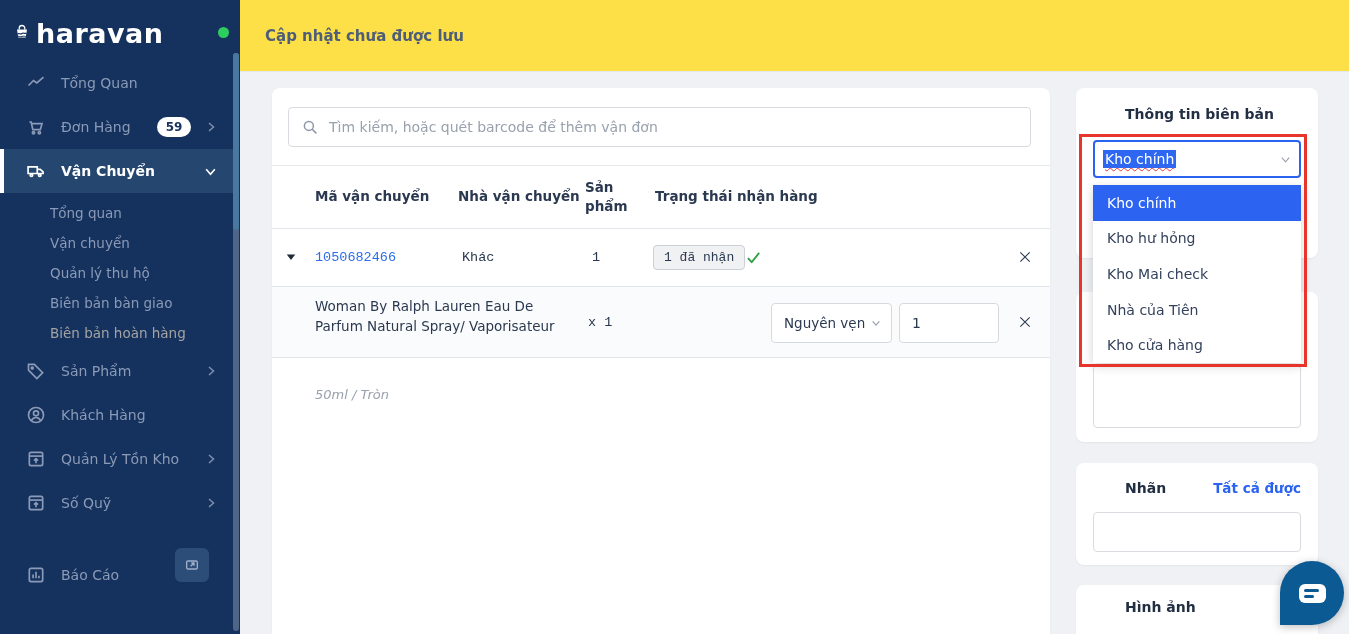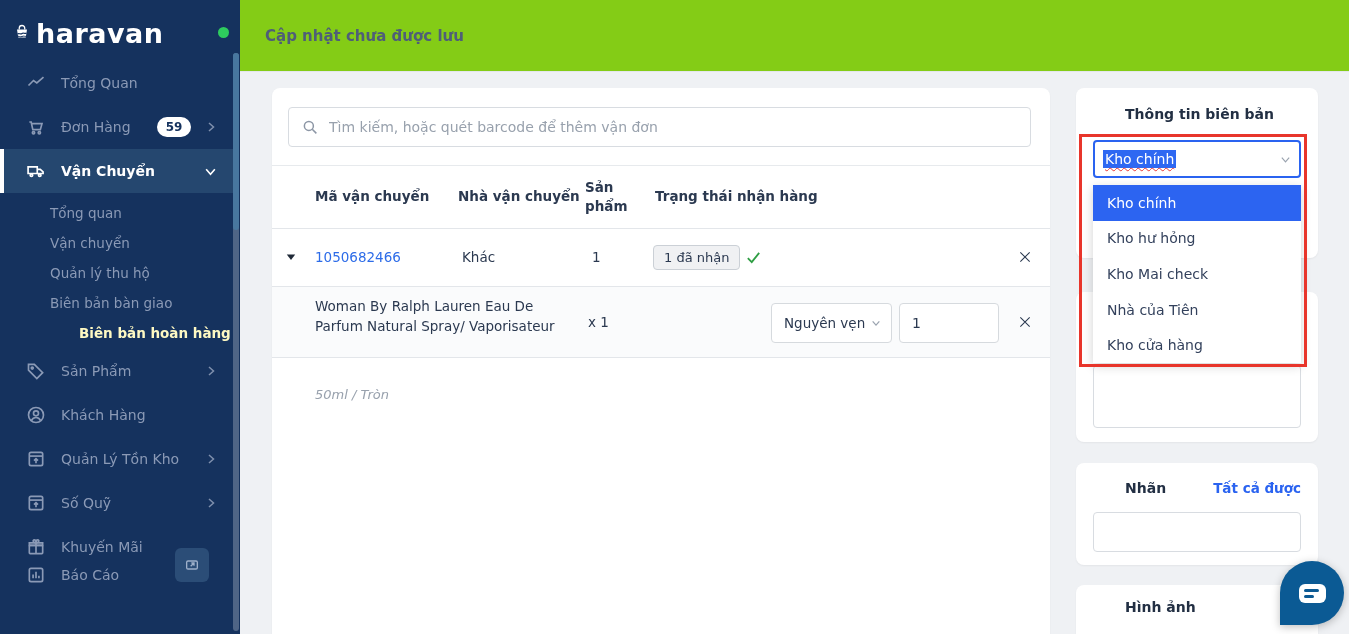--- a/index.html
+++ b/index.html
@@ -13,41 +13,41 @@
   .logo-text { color:#fff; font-size:27px; font-weight:700; letter-spacing:.5px; }
   .status-dot { position:absolute; left:218px; top:27px; width:11px; height:11px; border-radius:50%; background:#2ecc5e; }
   .sb-scroll-track { position:absolute; left:233px; top:53px; width:6px; height:578px; background:rgba(150,163,185,.45); border-radius:3px; }
   .sb-scroll-thumb { position:absolute; left:233px; top:53px; width:6px; height:177px; background:#48779f; border-radius:3px; }
   .nav-item { position:absolute; left:0; width:233px; height:44px; display:flex; align-items:center; padding-left:26px; gap:15px; color:#8b9ab6; font-size:14px; cursor:pointer; }
   .nav-item .chev { position:absolute; right:16px; color:#7f90ad; }
   .nav-item.active { background:#25476f; border-left:4px solid #fff; padding-left:22px; color:#fff; font-weight:700; }
   .nav-item.active .chev { color:#fff; }
   .badge-pill { position:absolute; right:42px; min-width:34px; height:20px; background:#fff; color:#15325e; border-radius:10px; font-size:12px; font-weight:700; display:flex; align-items:center; justify-content:center; padding:0 8px; }
   .sub-item { position:absolute; left:0; width:233px; height:30px; display:flex; align-items:center; padding-left:50px; color:#8b9ab6; font-size:13.5px; cursor:pointer; }
-  .sub-item.active { color:#fef9c3; font-weight:700;margin-left:29px; }
+  .sub-item.active { color:#a3a3a3; font-weight:400; }
   .icon20 { width:20px; height:20px; flex:0 0 20px; }
   .report-launch { position:absolute; right:24px; top:-5px; width:34px; height:34px; background:#2b4d77; border-radius:6px; display:flex; align-items:center; justify-content:center; color:#9fb0ca; cursor:pointer; }
 
   
-  .topbar { position:absolute; left:240px; top:0; width:1109px; height:72px; background:#84cc16; border-bottom:1px solid #e4e7ec; z-index:4; }
+  .topbar { position:absolute; left:240px; top:0; width:1109px; height:72px; background:#fde047; border-bottom:1px solid #e4e7ec; z-index:4; }
   .page-title { position:absolute; left:25px; top:0; height:72px; display:flex; align-items:center; font-size:15px; font-weight:700; color:#4f5e78; }
   .btn { position:absolute; top:18px; height:37px; border:none; border-radius:4px; font-family:inherit; font-size:13.5px; color:#3c4d63; background:#e8ebef; cursor:pointer; }
   .btn.primary { background:#2a63f0; color:#fff; font-weight:700; }
 
   
   .content-card { position:absolute; left:272px; top:88px; width:778px; height:546px; background:#fff; border-radius:8px 8px 0 0; box-shadow:0 1px 2px rgba(0,0,0,.05); }
   .search-wrap { position:absolute; left:16px; top:19px; width:743px; height:40px; border:1px solid #d8dce1; border-radius:4px; display:flex; align-items:center; padding-left:12px; gap:10px; color:#8c96a5; background:#fff; }
   .search-wrap input { border:none; outline:none; flex:1; font-family:inherit; font-size:14px; color:#2b3950; }
   .search-wrap input::placeholder { color:#98a1ad; }
   .tbl-divider { position:absolute; left:0; top:77px; width:778px; border-top:1px solid #e7eaed; }
   .th { position:absolute; top:77px; height:63px; display:flex; align-items:center; font-size:13.5px; font-weight:700; color:#2b3950; line-height:1.35; }
   .hdr-border { position:absolute; left:0; top:140px; width:778px; border-top:1px solid #e3e6ea; }
   .row1 { position:absolute; left:0; top:140px; width:778px; height:59px; border-bottom:1px solid #e3e6ea; }
   .row2 { position:absolute; left:0; top:199px; width:778px; height:71px; background:#fafbfc; border-bottom:1px solid #e3e6ea; }
-  .cell { position:absolute; display:flex; align-items:center; font-size:13.5px; color:#2b3950; height:100%; }
+  .cell { position:absolute; display:flex; align-items:center; font-size:13.5px; color:#2b3950; height:100%;font-family:Liberation Mono, monospace; }
   .link { color:#2d6ce8; cursor:pointer; }
   .status-chip { display:inline-flex; align-items:center; justify-content:center; height:25px; padding:0 10px; background:#f0f1f3; border:1px solid #cbd0d6; border-radius:4px; font-size:13px; color:#2b3950; }
   .close-x { position:absolute; width:16px; height:16px; color:#2b3950; cursor:pointer; top:50%; transform:translateY(-50%); }
   .prod-name { font-size:13.5px; color:#2b3950; line-height:1.5; }
   .prod-variant { font-size:13px; color:#98a1ad; font-style:italic; line-height:1.5;margin-top:48px; }
   .mini-select { position:absolute; top:16px; height:40px; background:#fff; border:1px solid #d6dade; border-radius:4px; display:flex; align-items:center; justify-content:space-between; padding:0 10px 0 12px; font-size:13.5px; color:#2b3950; cursor:pointer; }
   .mini-select .chev { color:#9aa3af; }
   .qty-input { position:absolute; top:16px; height:40px; border:1px solid #d6dade; border-radius:4px; padding-left:12px; font-family:inherit; font-size:14px; color:#2b3950; outline:none; }
 
   
@@ -201,31 +201,20 @@
           </svg>
         </span>
       <span>Số Quỹ</span>
       <span class="chev">
           <svg width="12" height="12" viewBox="0 0 24 24" fill="none" stroke="currentColor" stroke-width="3">
             <polyline points="8 4 17 12 8 20"></polyline>
           </svg>
         </span>
     </div>
 
-    <div class="nav-item" style="top:525px">
-      <span>
-          <svg class="icon20" viewBox="0 0 24 24" fill="none" stroke="currentColor" stroke-width="2">
-            <rect x="4" y="10" width="16" height="10" rx="1"></rect>
-            <path d="M4 7h16v3H4z"></path>
-            <path d="M12 7v13"></path>
-            <path d="M12 7c-3.5 0-4.5-3.5-2-3.5S12 7 12 7zm0 0c3.5 0 4.5-3.5 2-3.5S12 7 12 7z"></path>
-          </svg>
-        </span>
-      <span>Khuyến Mãi</span>
-    </div>
 
     <div class="nav-item" style="top:553px">
       <span>
           <svg class="icon20" viewBox="0 0 24 24" fill="none" stroke="currentColor" stroke-width="2">
             <rect x="4" y="4" width="16" height="16" rx="2"></rect>
             <path d="M8.5 16v-4.5M12 16V8M15.5 16v-3"></path>
           </svg>
         </span>
       <span>Báo Cáo</span>
       <span class="report-launch">

